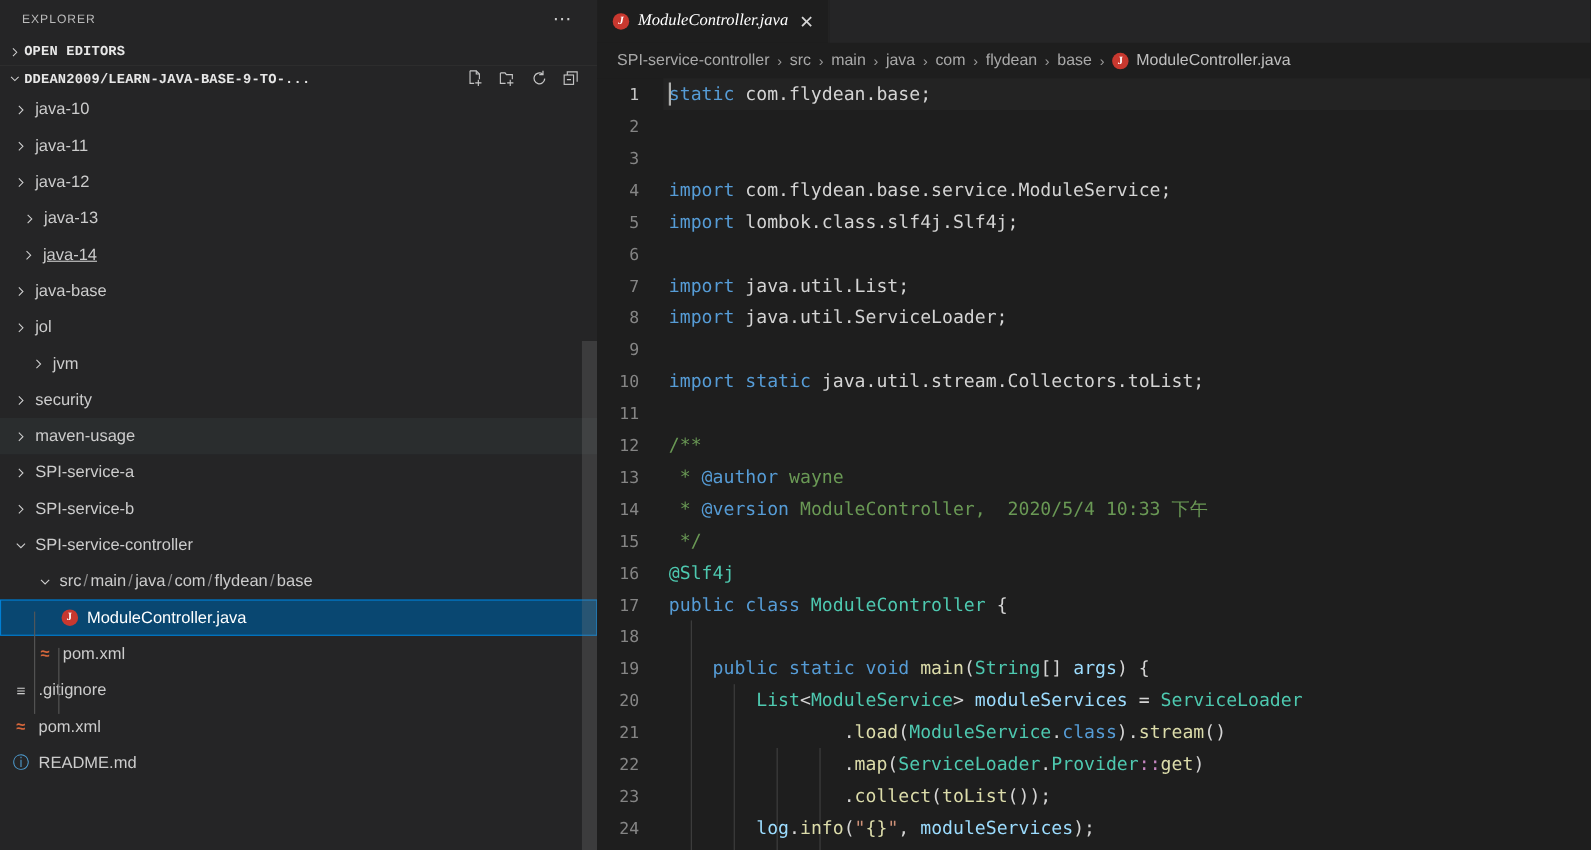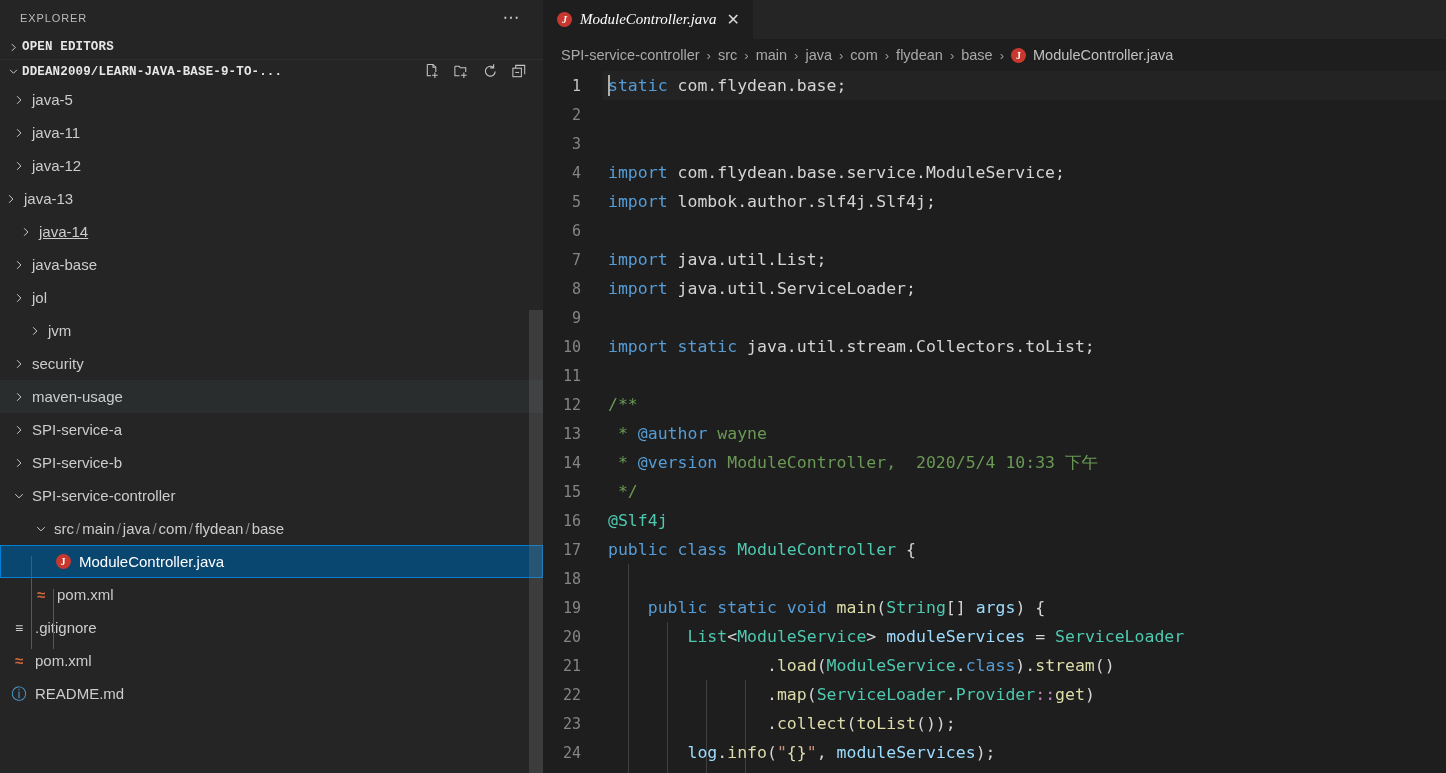--- a/index.html
+++ b/index.html
@@ -203,39 +203,39 @@
       </span>
     </div>
 
     <div id="tree">
         <div class="row" style="padding-left: 8px;">
           <span class="twisty">
             <svg width="12" height="12" viewBox="0 0 16 16">
               <path d="M5.5 3 L10.5 8 L5.5 13" fill="none" stroke="#cfcfcf" stroke-width="1.3"></path>
             </svg>
           </span>
-          <span class="label">java-5</span>
+          <span class="label">java-10</span>
         </div>
         <div class="row" style="padding-left: 8px;">
           <span class="twisty">
             <svg width="12" height="12" viewBox="0 0 16 16">
               <path d="M5.5 3 L10.5 8 L5.5 13" fill="none" stroke="#cfcfcf" stroke-width="1.3"></path>
             </svg>
           </span>
           <span class="label">java-11</span>
         </div>
         <div class="row" style="padding-left: 8px;">
           <span class="twisty">
             <svg width="12" height="12" viewBox="0 0 16 16">
               <path d="M5.5 3 L10.5 8 L5.5 13" fill="none" stroke="#cfcfcf" stroke-width="1.3"></path>
             </svg>
           </span>
           <span class="label">java-12</span>
         </div>
-        <div class="row" style="padding-left: 0;">
+        <div class="row" style="padding-left: 16px;">
           <span class="twisty">
             <svg width="12" height="12" viewBox="0 0 16 16">
               <path d="M5.5 3 L10.5 8 L5.5 13" fill="none" stroke="#cfcfcf" stroke-width="1.3"></path>
             </svg>
           </span>
           <span class="label">java-13</span>
         </div>
         <div class="row" style="padding-left: 15px; text-decoration: underline;">
           <span class="twisty">
             <svg width="12" height="12" viewBox="0 0 16 16">
@@ -396,21 +396,21 @@
         <div class="cline">
           <span class="lnum">3</span>
           <span class="ctext"></span>
         </div>
         <div class="cline">
           <span class="lnum">4</span>
           <span class="ctext"><span class="kw">import</span><span class="op"> com.flydean.base.service.ModuleService;</span></span>
         </div>
         <div class="cline">
           <span class="lnum">5</span>
-          <span class="ctext"><span class="kw">import</span><span class="op"> lombok.author.slf4j.Slf4j;</span></span>
+          <span class="ctext"><span class="kw">import</span><span class="op"> lombok.class.slf4j.Slf4j;</span></span>
         </div>
         <div class="cline">
           <span class="lnum">6</span>
           <span class="ctext"></span>
         </div>
         <div class="cline">
           <span class="lnum">7</span>
           <span class="ctext"><span class="kw">import</span><span class="op"> java.util.List;</span></span>
         </div>
         <div class="cline">

